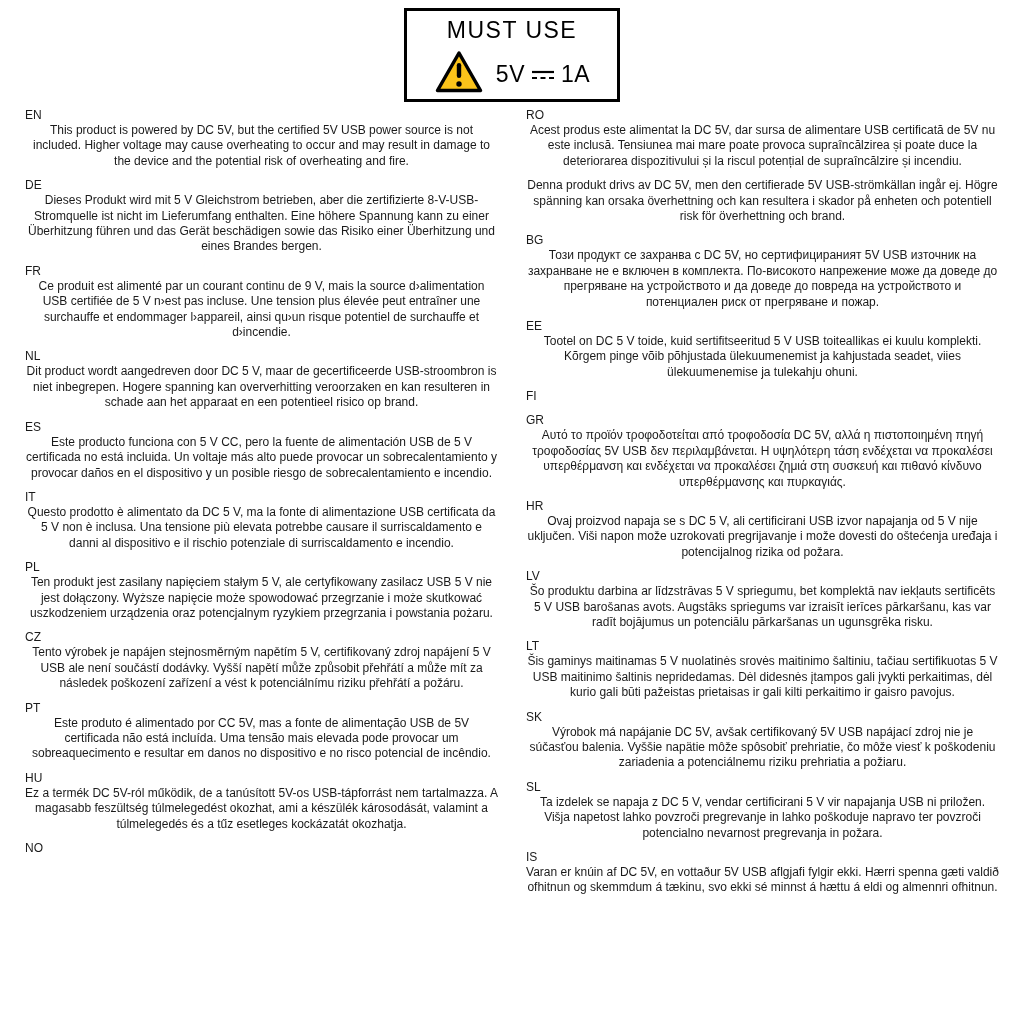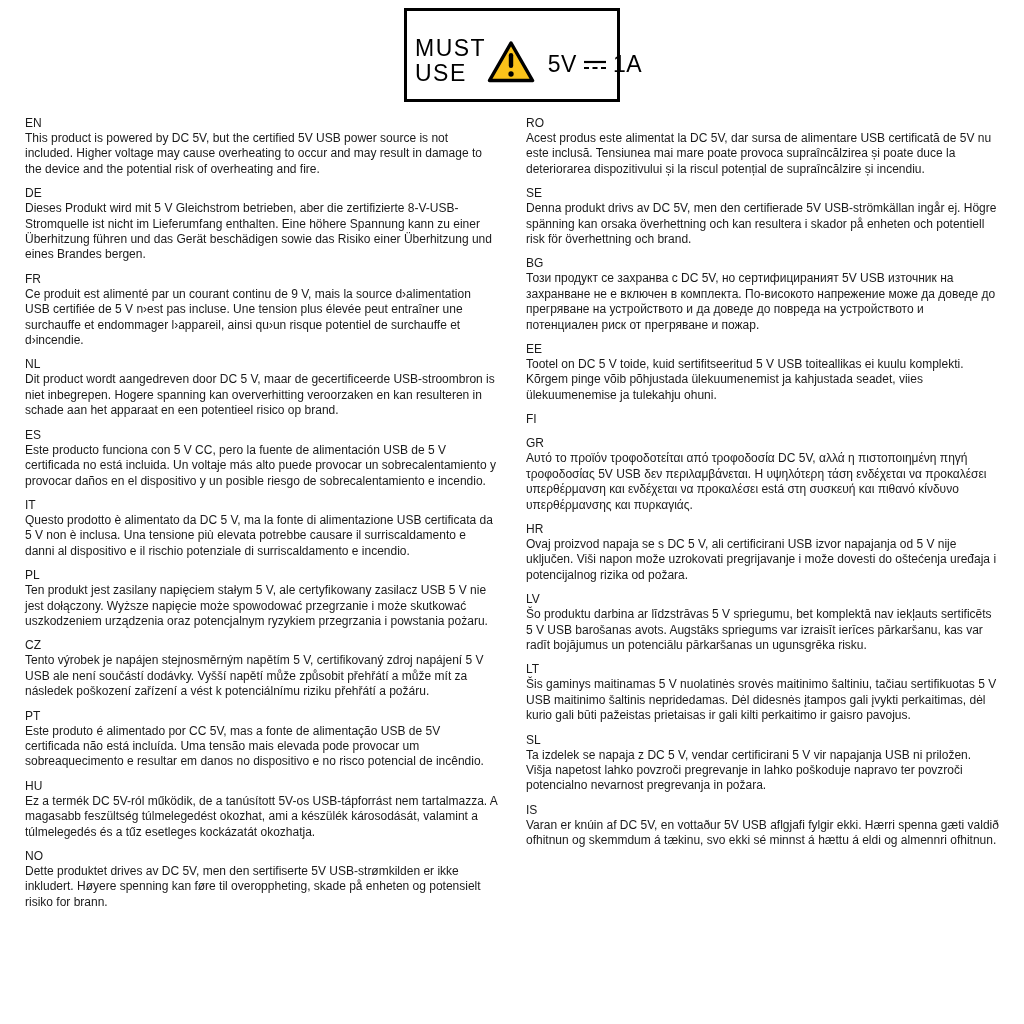--- a/index.html
+++ b/index.html
@@ -13,23 +13,23 @@
     overflow: hidden;
   }
 
   
   .banner {
     position: absolute;
     left: 404px; top: 8px;
     width: 216px; height: 94px;
     border: 3px solid #000;
     display: flex;
-    flex-direction: row;
+    flex-direction: column;
     align-items: center;
-    padding: 20px 8px 8px;
+    padding: 7px 8px 8px;
   }
   .banner-title {
     font-size: 23px;
     letter-spacing: 1.5px;
     color: #000;
     line-height: 1.1;
   }
   .banner-row {
     display: flex;
     align-items: center;
@@ -43,38 +43,39 @@
     align-items: center;
     gap: 5px;
     font-size: 23px;
     color: #000;
     letter-spacing: 0.5px;
   }
 
   
   .cols {
     position: absolute;
-    top: 116px;
+    top: 108px;
     left: 25px;
     width: 974px;
     display: flex;
     gap: 28px;
   }
   .col { width: 473px; }
   .lang { margin-bottom: 9px; }
   .code {
     font-size: 12px;
     line-height: 15px;
     color: #1a1a1a;
   }
   .txt {
     margin: 0;
     font-size: 12px;
     line-height: 15.4px;
     color: #1a1a1a;
+    text-align: center;
   }
 </style>
 </head>
 <body>
 
 <div class="banner">
   <div class="banner-title">MUST USE</div>
   <div class="banner-row">
     <span>
       <svg width="50" height="46" viewBox="0 0 50 46">
@@ -133,61 +134,63 @@
     <section class="lang">
       <div class="code">PT</div>
       <p class="txt">Este produto é alimentado por CC 5V, mas a fonte de alimentação USB de 5V certificada não está incluída. Uma tensão mais elevada pode provocar um sobreaquecimento e resultar em danos no dispositivo e no risco potencial de incêndio.</p>
     </section>
     <section class="lang">
       <div class="code">HU</div>
       <p class="txt">Ez a termék DC 5V-ról működik, de a tanúsított 5V-os USB-tápforrást nem tartalmazza. A magasabb feszültség túlmelegedést okozhat, ami a készülék károsodását, valamint a túlmelegedés és a tűz esetleges kockázatát okozhatja.</p>
     </section>
     <section class="lang">
       <div class="code">NO</div>
-      <p class="txt">Dette produktet drives av DC 5V, men den sertifiserte 5V USB-strømkilden er ikke inkludert. Høyere spenning kan føre til overoppheting, skade på enheten og potensielt risiko for brann.</p>
     </section>
   </div>
 
   <div class="col">
     <section class="lang">
       <div class="code">RO</div>
       <p class="txt">Acest produs este alimentat la DC 5V, dar sursa de alimentare USB certificată de 5V nu este inclusă. Tensiunea mai mare poate provoca supraîncălzirea și poate duce la deteriorarea dispozitivului și la riscul potențial de supraîncălzire și incendiu.</p>
     </section>
     <section class="lang">
-      <div class="code">SE</div>
       <p class="txt">Denna produkt drivs av DC 5V, men den certifierade 5V USB-strömkällan ingår ej. Högre spänning kan orsaka överhettning och kan resultera i skador på enheten och potentiell risk för överhettning och brand.</p>
     </section>
     <section class="lang">
       <div class="code">BG</div>
       <p class="txt">Този продукт се захранва с DC 5V, но сертифицираният 5V USB източник на захранване не е включен в комплекта. По-високото напрежение може да доведе до прегряване на устройството и да доведе до повреда на устройството и потенциален риск от прегряване и пожар.</p>
     </section>
     <section class="lang">
       <div class="code">EE</div>
       <p class="txt">Tootel on DC 5 V toide, kuid sertifitseeritud 5 V USB toiteallikas ei kuulu komplekti. Kõrgem pinge võib põhjustada ülekuumenemist ja kahjustada seadet, viies ülekuumenemise ja tulekahju ohuni.</p>
     </section>
     <section class="lang">
       <div class="code">FI</div>
     </section>
     <section class="lang">
       <div class="code">GR</div>
-      <p class="txt">Αυτό το προϊόν τροφοδοτείται από τροφοδοσία DC 5V, αλλά η πιστοποιημένη πηγή τροφοδοσίας 5V USB δεν περιλαμβάνεται. Η υψηλότερη τάση ενδέχεται να προκαλέσει υπερθέρμανση και ενδέχεται να προκαλέσει está στη συσκευή και πιθανό κίνδυνο υπερθέρμανσης και πυρκαγιάς.</p>
+      <p class="txt">Αυτό το προϊόν τροφοδοτείται από τροφοδοσία DC 5V, αλλά η πιστοποιημένη πηγή τροφοδοσίας 5V USB δεν περιλαμβάνεται. Η υψηλότερη τάση ενδέχεται να προκαλέσει υπερθέρμανση και ενδέχεται να προκαλέσει ζημιά στη συσκευή και πιθανό κίνδυνο υπερθέρμανσης και πυρκαγιάς.</p>
     </section>
     <section class="lang">
       <div class="code">HR</div>
       <p class="txt">Ovaj proizvod napaja se s DC 5 V, ali certificirani USB izvor napajanja od 5 V nije uključen. Viši napon može uzrokovati pregrijavanje i može dovesti do oštećenja uređaja i potencijalnog rizika od požara.</p>
     </section>
     <section class="lang">
       <div class="code">LV</div>
       <p class="txt">Šo produktu darbina ar līdzstrāvas 5 V spriegumu, bet komplektā nav iekļauts sertificēts 5 V USB barošanas avots. Augstāks spriegums var izraisīt ierīces pārkaršanu, kas var radīt bojājumus un potenciālu pārkaršanas un ugunsgrēka risku.</p>
     </section>
     <section class="lang">
       <div class="code">LT</div>
       <p class="txt">Šis gaminys maitinamas 5 V nuolatinės srovės maitinimo šaltiniu, tačiau sertifikuotas 5 V USB maitinimo šaltinis nepridedamas. Dėl didesnės įtampos gali įvykti perkaitimas, dėl kurio gali būti pažeistas prietaisas ir gali kilti perkaitimo ir gaisro pavojus.</p>
     </section>
     <section class="lang">
+      <div class="code">SK</div>
+      <p class="txt">Výrobok má napájanie DC 5V, avšak certifikovaný 5V USB napájací zdroj nie je súčasťou balenia. Vyššie napätie môže spôsobiť prehriatie, čo môže viesť k poškodeniu zariadenia a potenciálnemu riziku prehriatia a požiaru.</p>
+    </section>
+    <section class="lang">
       <div class="code">SL</div>
       <p class="txt">Ta izdelek se napaja z DC 5 V, vendar certificirani 5 V vir napajanja USB ni priložen. Višja napetost lahko povzroči pregrevanje in lahko poškoduje napravo ter povzroči potencialno nevarnost pregrevanja in požara.</p>
     </section>
     <section class="lang">
       <div class="code">IS</div>
       <p class="txt">Varan er knúin af DC 5V, en vottaður 5V USB aflgjafi fylgir ekki. Hærri spenna gæti valdið ofhitnun og skemmdum á tækinu, svo ekki sé minnst á hættu á eldi og almennri ofhitnun.</p>
     </section>
   </div>
 </div>
 

